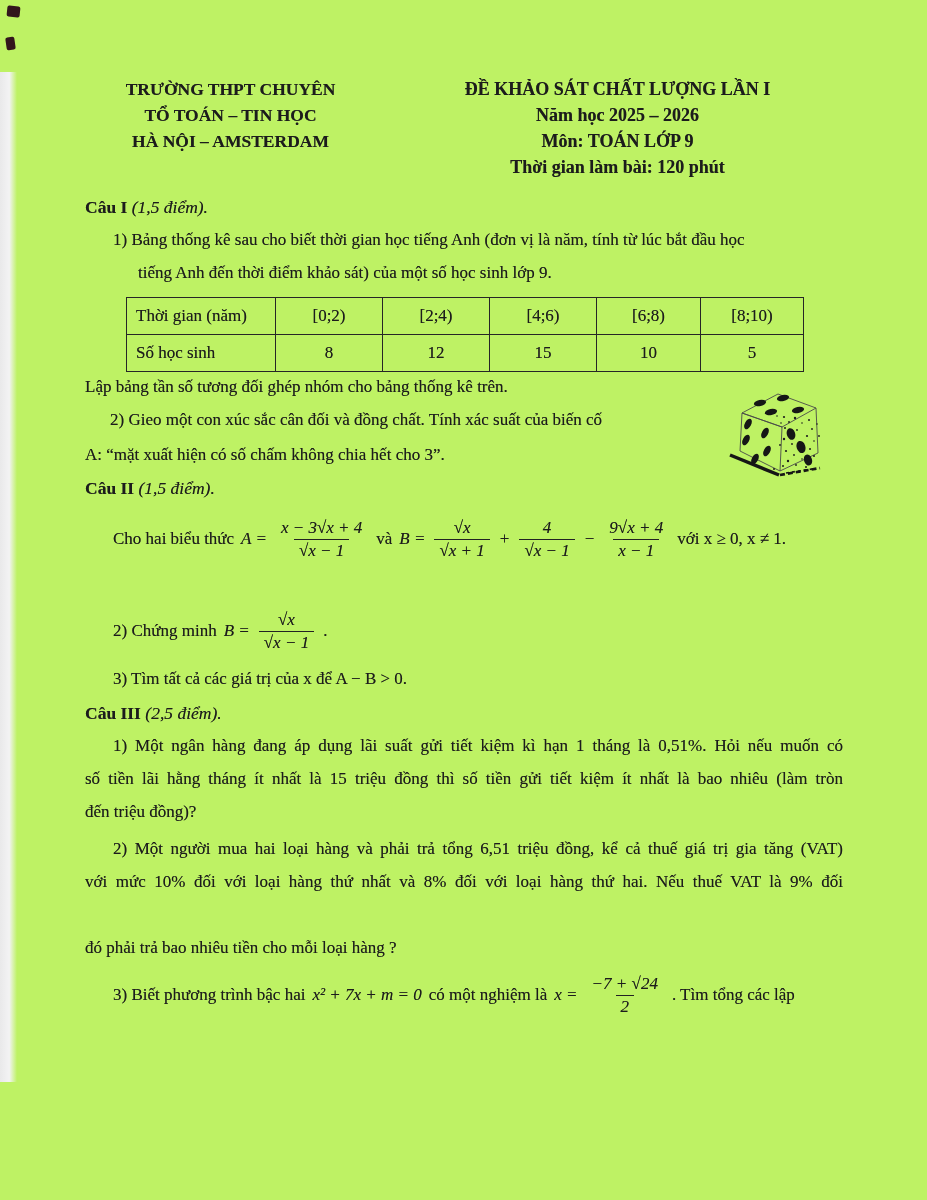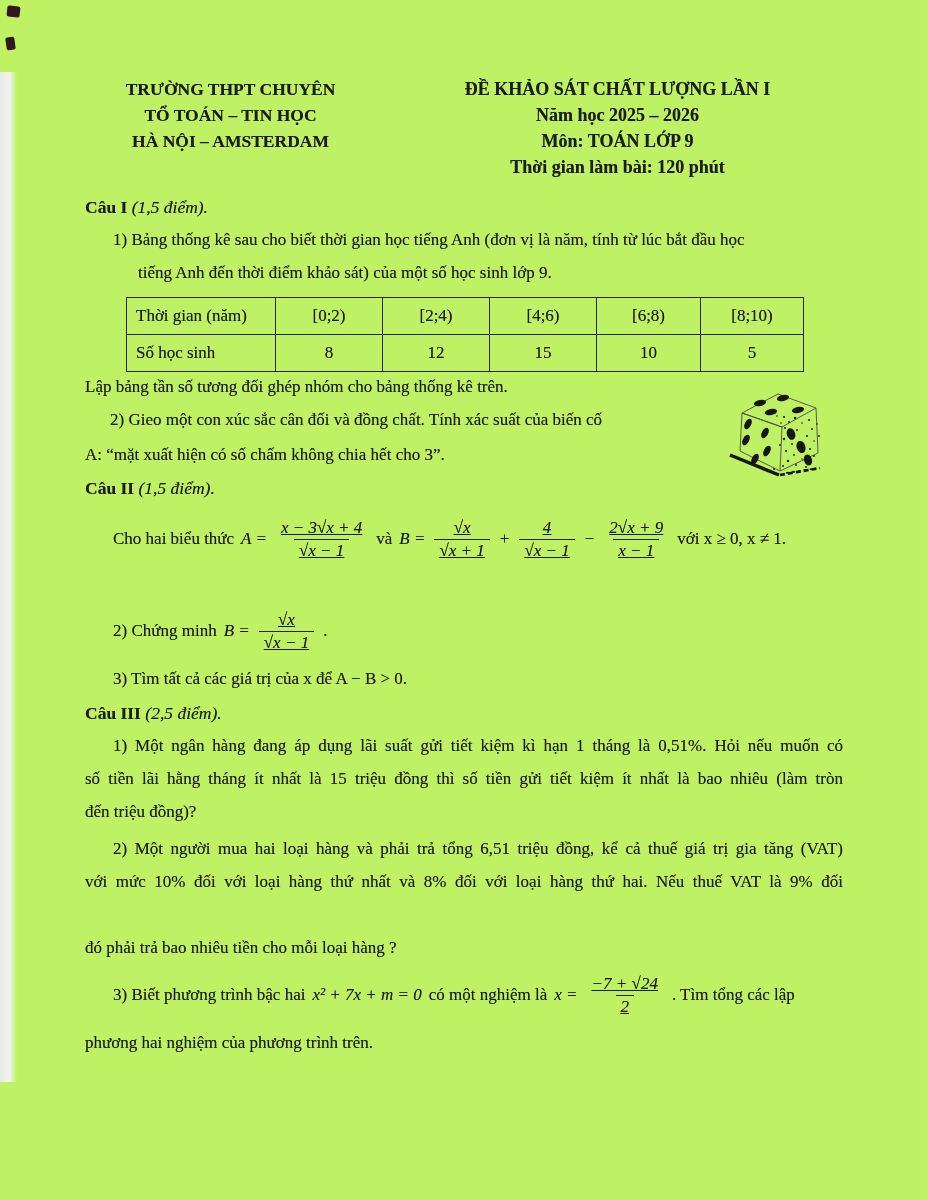--- a/index.html
+++ b/index.html
@@ -40,21 +40,21 @@
   .stat-table { position:absolute; left:126px; top:297px; border-collapse:collapse; table-layout:fixed; }
   .stat-table td { border:1.6px solid #262626; padding:0 6px; height:36px;
     font-size:17px; vertical-align:middle; background:transparent; }
   .stat-table td.lbl { text-align:left; padding-left:9px; }
   .stat-table td.val { text-align:center; }
 
   
   .math { font-style:italic; }
   .frow { position:absolute; display:flex; align-items:center; gap:7px; white-space:nowrap; }
   .frac { display:inline-flex; flex-direction:column; align-items:center;
-    vertical-align:middle; line-height:20px; margin:0 2px;text-decoration:underline; }
+    vertical-align:middle; line-height:20px; margin:0 2px; }
   .frac .num { display:block; padding:0 5px 1px 5px; text-align:center; }
   .frac .den { display:block; padding:1px 5px 0 5px; border-top:1.6px solid #222; text-align:center; }
   .op { padding:0 1px; }
 
   .dice { position:absolute; left:722px; top:381px; width:120px; height:102px; }
 </style>
 </head>
 <body>
 
 <div class="page">
@@ -190,21 +190,21 @@
       <span class="num math">√x</span>
       <span class="den math">√x + 1</span>
     </span>
     <span class="op">+</span>
     <span class="frac">
       <span class="num math">4</span>
       <span class="den math">√x − 1</span>
     </span>
     <span class="op">−</span>
     <span class="frac">
-      <span class="num math">2√x + 9</span>
+      <span class="num math">9√x + 4</span>
       <span class="den math">x − 1</span>
     </span>
     <span>với x ≥ 0, x ≠ 1.</span>
   </div>
 
 
   <div class="frow" style="left:113px; top:605px; height:52px;">
     <span>2) Chứng minh</span>
     <span class="math">B =</span>
     <span class="frac">
@@ -233,15 +233,14 @@
     <span>3) Biết phương trình bậc hai</span>
     <span class="math">x² + 7x + m = 0</span>
     <span>có một nghiệm là</span>
     <span class="math">x =</span>
     <span class="frac">
       <span class="num math">−7 + √24</span>
       <span class="den math">2</span>
     </span>
     <span>. Tìm tổng các lập</span>
   </div>
-  <div class="line" style="left:85px; top:1032px;">phương hai nghiệm của phương trình trên.</div>
 
 </div>
 
 </body></html>

